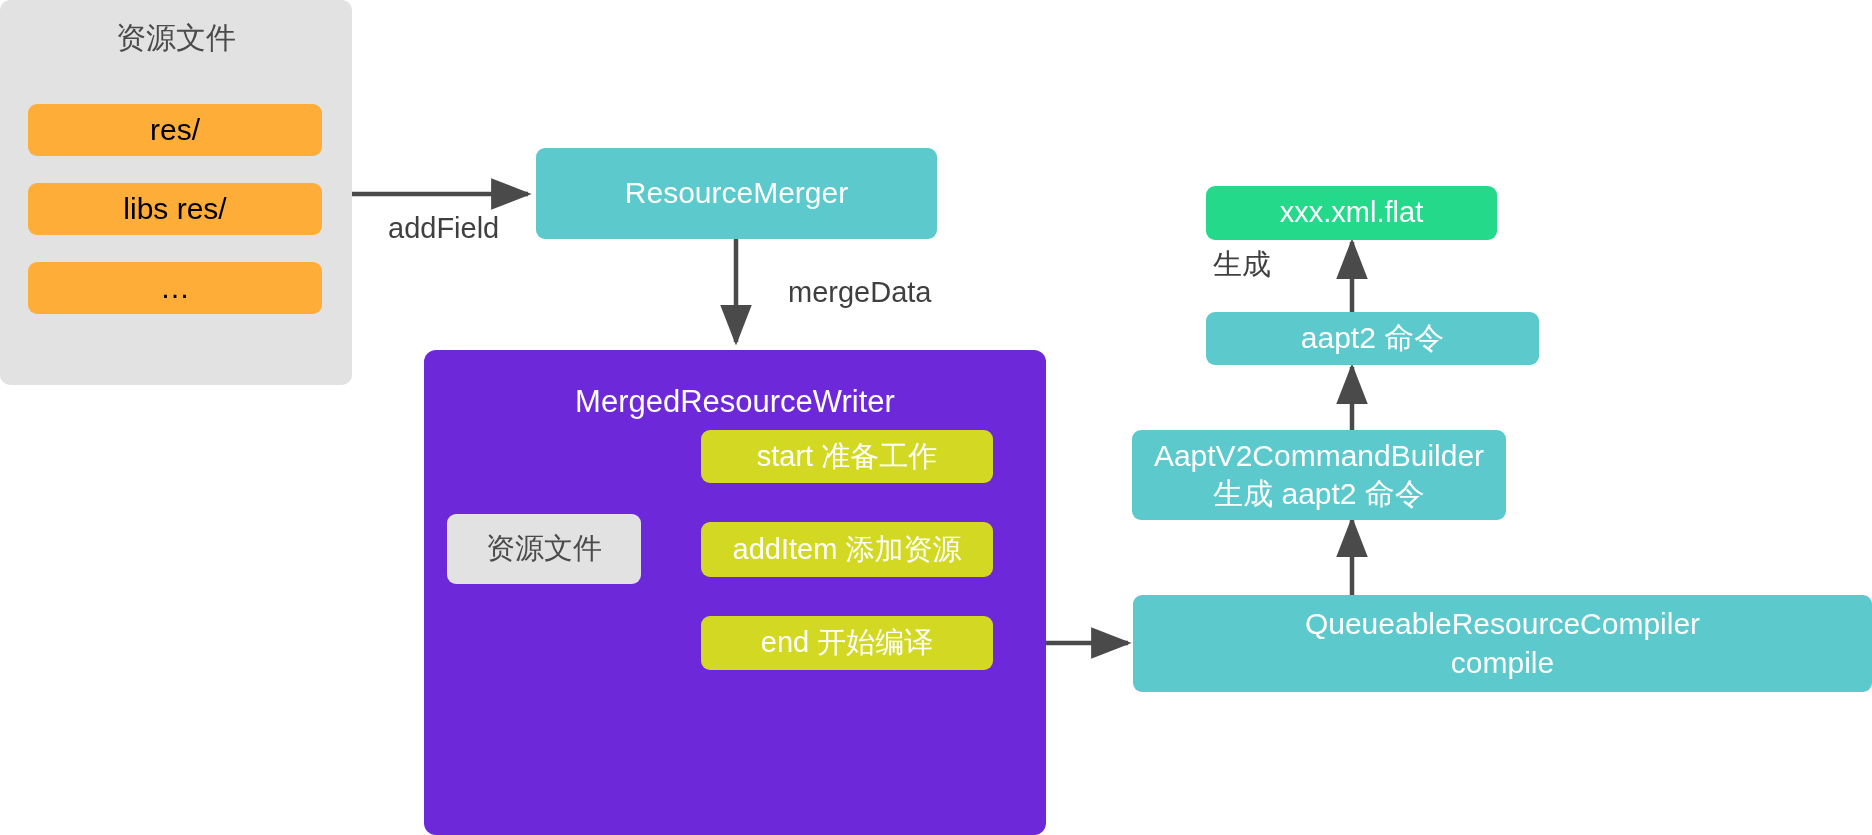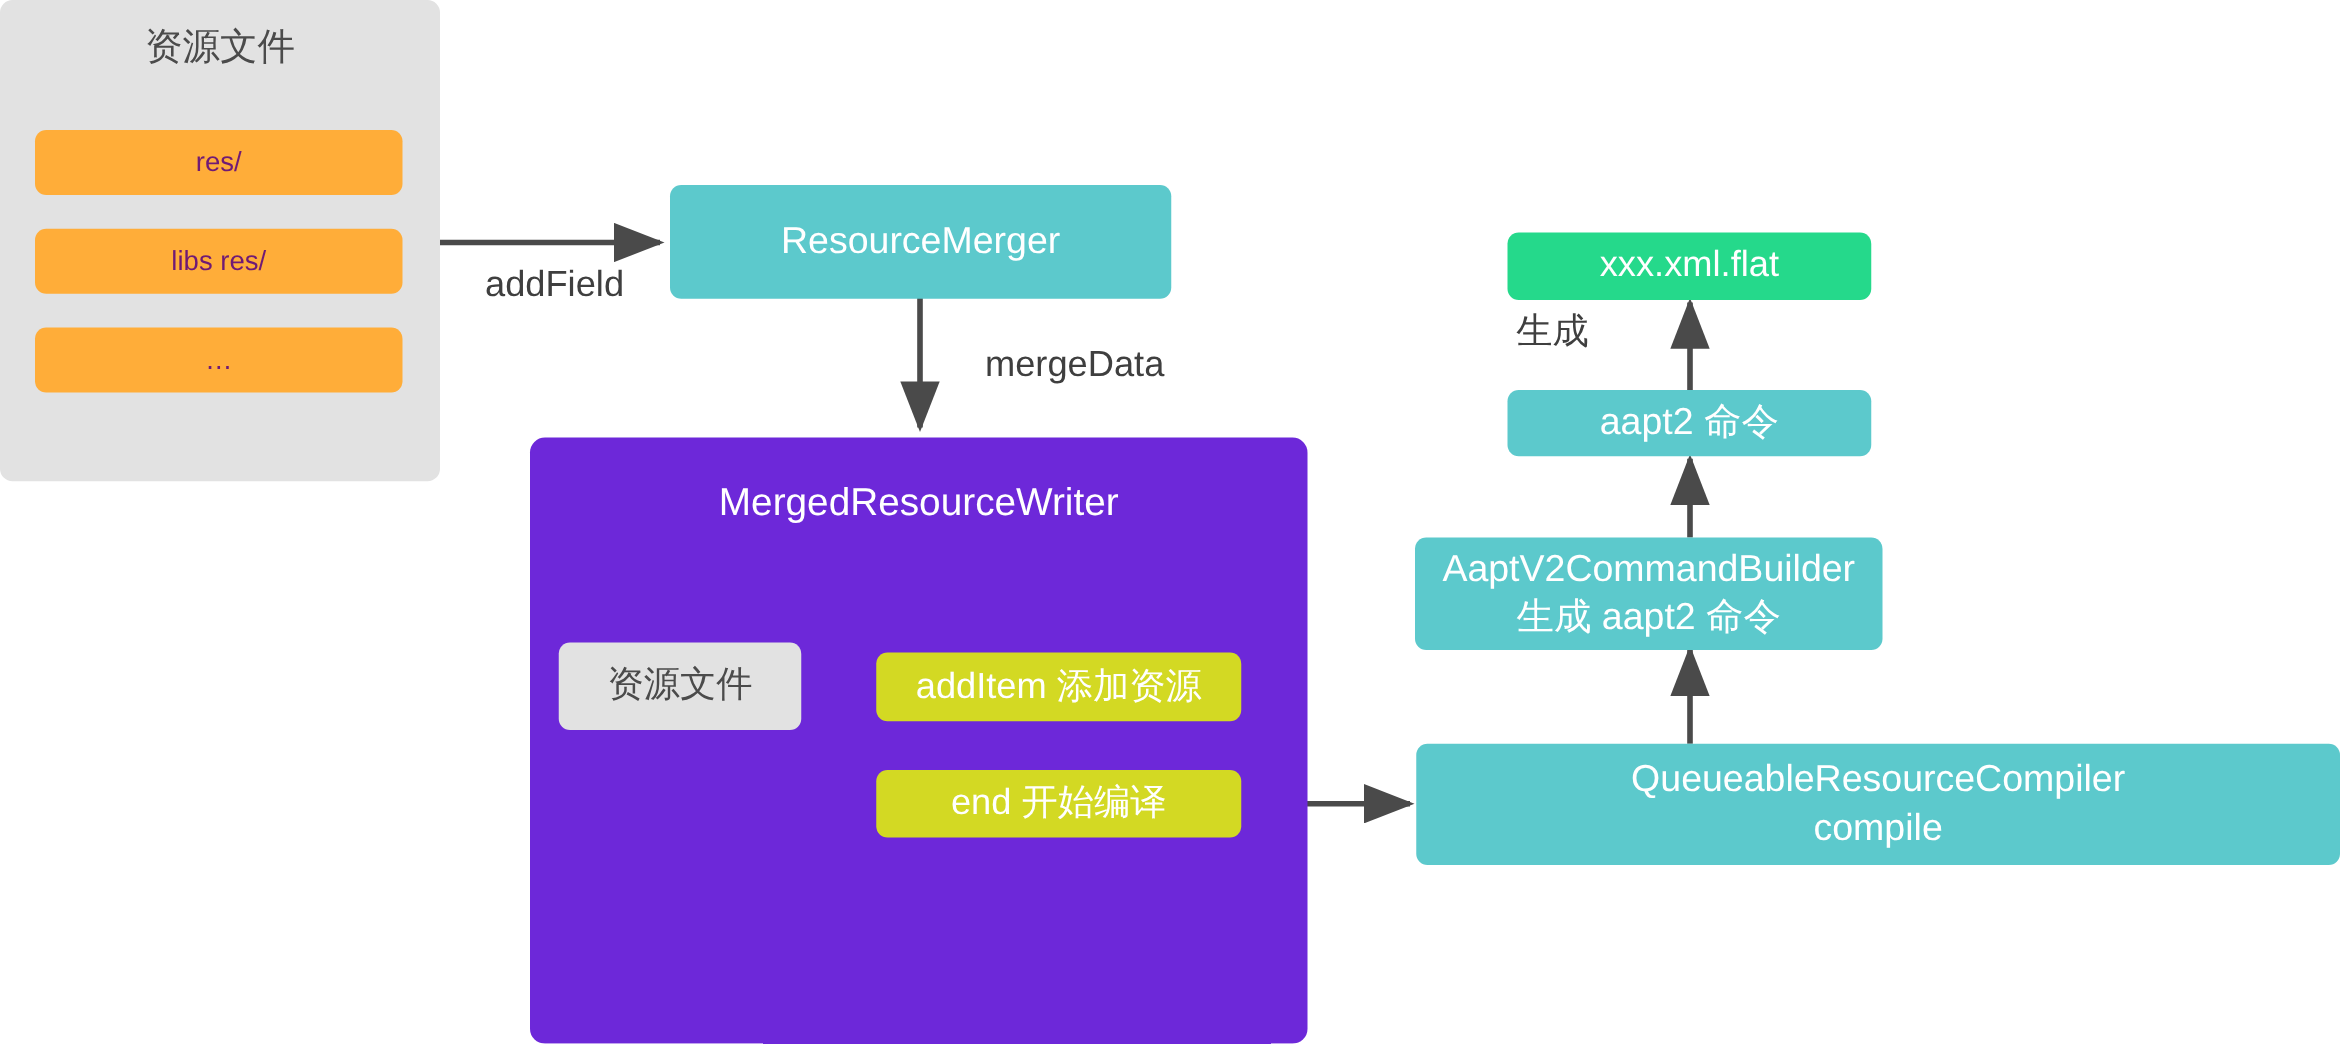--- a/index.html
+++ b/index.html
@@ -40,22 +40,22 @@
     font-size: 30px;
     line-height: 1.32;
     text-align: center;
     white-space: pre-line;
   }
 
   
   .chip-orange {
     background: #ffad39;
     border-radius: 9px;
-    color: #701a75;
-    font-size: 22px;
+    color: #000000;
+    font-size: 30px;
   }
 
   
   .box-teal {
     background: #5cc9cc;
     border-radius: 9px;
     color: #ffffff;
     font-size: 30px;
   }
   .box-teal-big {
@@ -160,30 +160,31 @@
   <div class="edge-label" style="left:788px; top:276px;">mergeData</div>
 
   <div class="edge-label" style="left:1213px; top:245px;">生成</div>
 
   <div class="node box-teal" style="left:536px; top:148px; width:401px; height:91px;">ResourceMerger</div>
 
   <div class="node box-teal-big" style="left:424px; top:350px; width:622px; height:485px;">
     <span class="bigtitle">MergedResourceWriter</span>
   </div>
 
+  <div class="node box-yellow" style="left:701px; top:430px; width:292px; height:53px;">start 准备工作</div>
 
   <div class="node box-yellow" style="left:701px; top:522px; width:292px; height:55px;">addItem 添加资源</div>
 
   <div class="node box-yellow" style="left:701px; top:616px; width:292px; height:54px;">end 开始编译</div>
 
   <div class="node box-grey" style="left:447px; top:514px; width:194px; height:70px;">资源文件</div>
 
   <div class="node box-green" style="left:1206px; top:186px; width:291px; height:54px;">xxx.xml.flat</div>
 
-  <div class="node box-teal" style="left:1206px; top:312px; width:291px; height:53px;">aapt2 命令</div>
+  <div class="node box-teal" style="left:1206px; top:312px; width:333px; height:53px;">aapt2 命令</div>
 
   <div class="node box-teal" style="left:1132px; top:430px; width:374px; height:90px;">AaptV2CommandBuilder
 生成 aapt2 命令</div>
 
   <div class="node box-teal" style="left:1133px; top:595px; width:739px; height:97px;">QueueableResourceCompiler
 compile</div>
 
 </div>
 
 </body></html>

